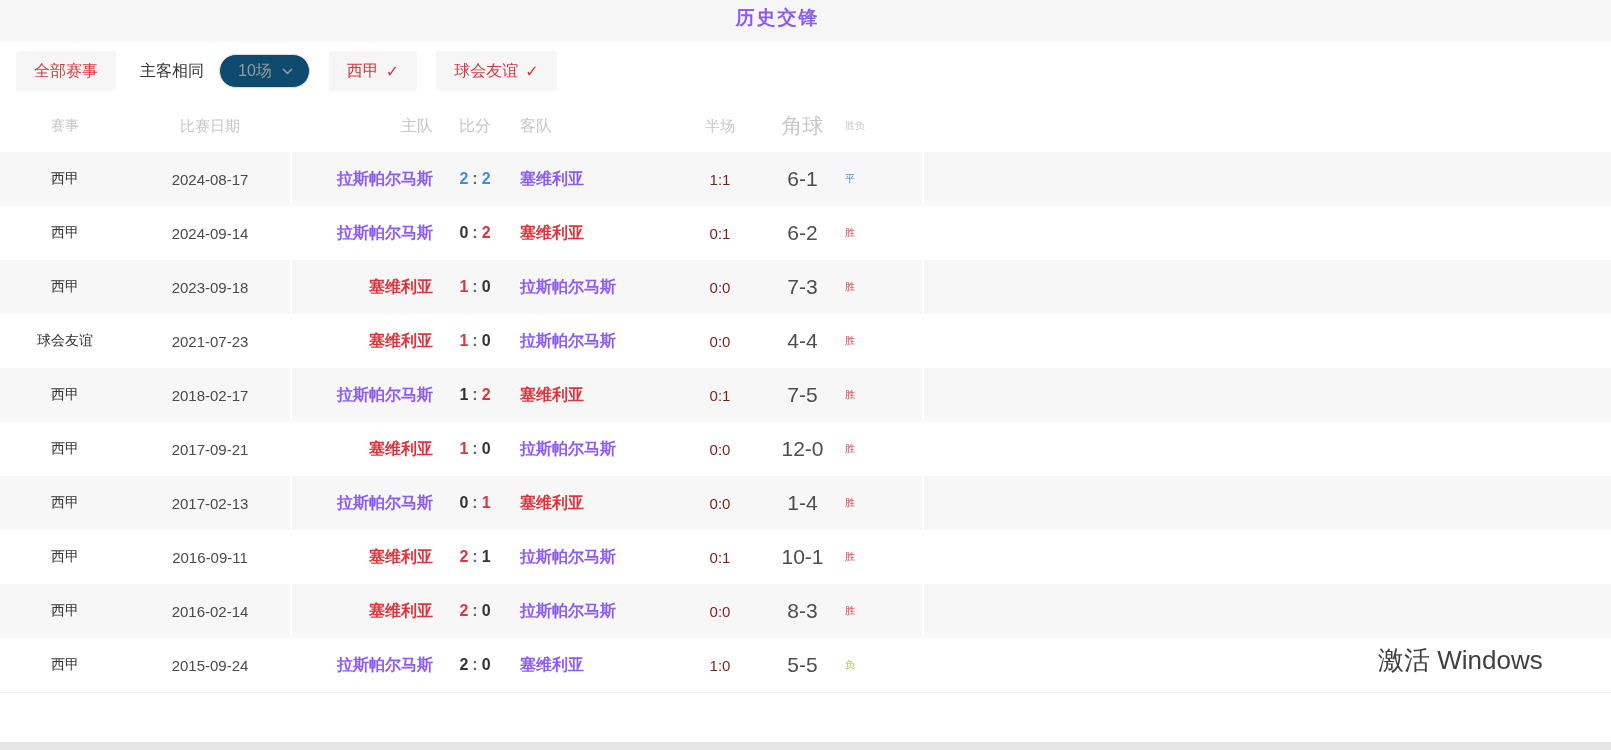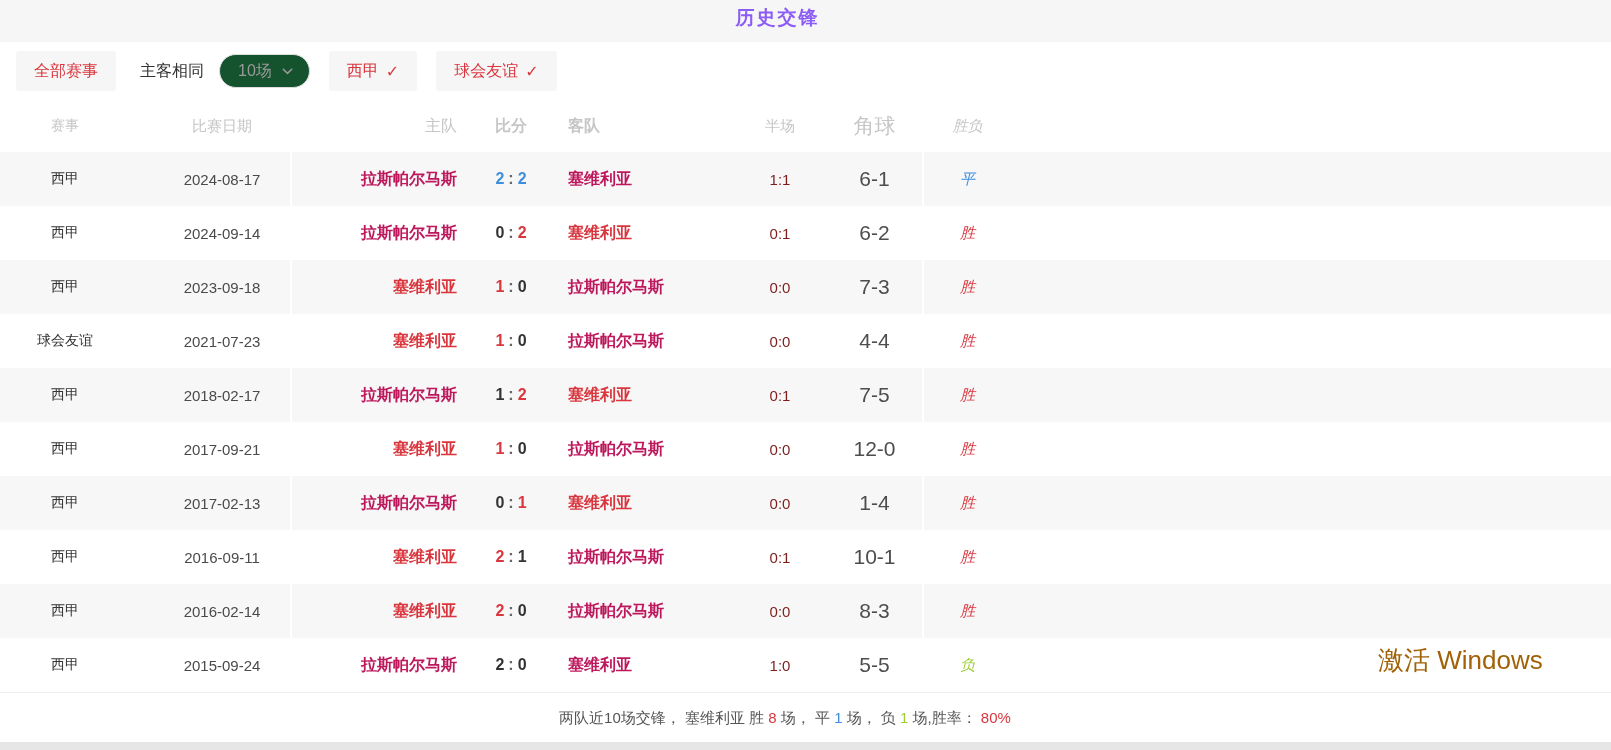--- a/index.html
+++ b/index.html
@@ -13,67 +13,67 @@
   .page-title { display:inline-block; color:#8b5cf6; font-size:19px; font-weight:bold; letter-spacing:2px; }
 
   
   .filter-bar { display:flex; align-items:center; height:58px; padding-left:16px; background:#fff; }
   .chip { display:flex; align-items:center; height:40px; padding:0 18px; background:#f6f6f6;
           border-radius:3px; font-size:16px; cursor:pointer; }
   .chip.red-chip { color:#d9363e; }
   .chip .check { color:#d9363e; font-size:16px; font-weight:bold; margin-left:7px; }
   .plain-filter { color:#333; font-size:16px; margin-left:24px; cursor:pointer; }
   .count-pill { display:flex; align-items:center; height:34px; margin-left:15px; padding:0 14px 0 18px;
-          border:1px solid #ddd; border-radius:17px; color:#999; font-size:16px; cursor:pointer; background:#14532d; }
+          border:1px solid #ddd; border-radius:17px; color:#999; font-size:16px; cursor:pointer; background:#0c4a6e; }
   .count-pill svg { margin-left:8px; }
   .gap-lg { margin-left:19px; }
 
   
   .htable { position:relative; }
-  .thead, .trow { display:flex; align-items:center;gap:12px; }
+  .thead, .trow { display:flex; align-items:center; }
   .thead { height:52px; color:#c6c6c6; font-size:15px; background:#fff; }
   .trow  { height:54px; }
   .rows-host .trow:nth-child(odd) { background:#f7f7f7; }
   .cell { flex:none; }
   .c-league { width:130px; text-align:center; font-size:14px; color:#333; }
   .c-date   { width:160px; text-align:center; font-size:15px; color:#4a4a4a; }
   .c-home   { width:147px; text-align:right; padding-right:4px; font-size:16px; font-weight:bold; color:#333; }
   .c-score  { width:76px;  text-align:center; font-size:16px; font-weight:bold; color:#333; }
   .c-away   { width:167px; text-align:left; padding-left:7px; font-size:16px; font-weight:bold; color:#333; }
   .c-half   { width:80px;  text-align:center; font-size:15px; color:#7f1d1d; }
   .c-corner { width:85px;  text-align:center; font-size:21px; color:#4d4d4d; }
-  .c-result { width:77px;  text-align:center; font-size:15px;font-style:italic; }
+  .c-result { width:77px;  text-align:left; font-size:10px; }
   .c-rest   { flex:1; }
   .thead .c-home { font-weight:normal; color:#c6c6c6; }
-  .thead .c-away, .thead .c-score { font-weight:bold; color:#c6c6c6; }
+  .thead .c-away, .thead .c-score { font-weight:normal; color:#c6c6c6; }
   .thead .c-league, .thead .c-date, .thead .c-half, .thead .c-corner, .thead .c-result { color:#c6c6c6; }
 
   .s-colon { color:#666; margin:0 4px; }
   .t-red  { color:#d9363e !important; }
-  .t-dark { color:#be185d; }
+  .t-dark { color:#8b5cf6; }
   .sc-red  { color:#d9363e; }
   .sc-blue { color:#3e8ede; }
   .sc-dark { color:#333; }
   .r-red   { color:#d9363e; }
   .r-blue  { color:#3e8ede; }
   .r-green { color:#9dcc34; }
 
   .col-divider { position:absolute; top:52px; bottom:0; width:2px; background:#fff; }
   .col-divider.d1 { left:290px; }
   .col-divider.d2 { left:922px; }
   .table-bottom-border { width:1611px; height:1px; background:#ededed; }
 
   
   .summary-wrap { width:1570px; text-align:center; padding-top:16px; font-size:15px; color:#555; }
   .summary-wrap .num-red   { color:#d9363e; }
   .summary-wrap .num-blue  { color:#3e8ede; }
   .summary-wrap .num-green { color:#9dcc34; }
 
   
-  .watermark { position:absolute; left:1378px; top:644px; color:#a16207; pointer-events:none; }
+  .watermark { position:absolute; left:1378px; top:644px; color:#404040; pointer-events:none; }
   .wm1 { font-size:26px; line-height:32px; font-weight:300; }
   .wm2 { font-size:19px; line-height:26px; margin-top:6px; white-space:nowrap; }
 
   .bottom-strip { position:absolute; left:0; bottom:0; width:1611px; height:8px; background:#e6e6e6; }
 </style>
 </head>
 <body>
 
 <div class="page">
 
@@ -229,22 +229,19 @@
     <div class="cell c-rest"></div>
   </div>
       </div>
 
     <div class="col-divider d1"></div>
     <div class="col-divider d2"></div>
   </div>
 
   <div class="table-bottom-border"></div>
 
-  <div class="summary-wrap">
-    <span>两队近10场交锋， 塞维利亚 胜 </span><span class="num-red">8</span><span> 场， 平 </span><span class="num-blue">1</span><span> 场， 负 </span><span class="num-green">1</span><span> 场,胜率： </span><span class="num-red">80%</span>
-  </div>
 
   <div class="watermark">
     <div class="wm1">激活 Windows</div>
   </div>
 
   <div class="bottom-strip"></div>
 </div>
 
 </body></html>

